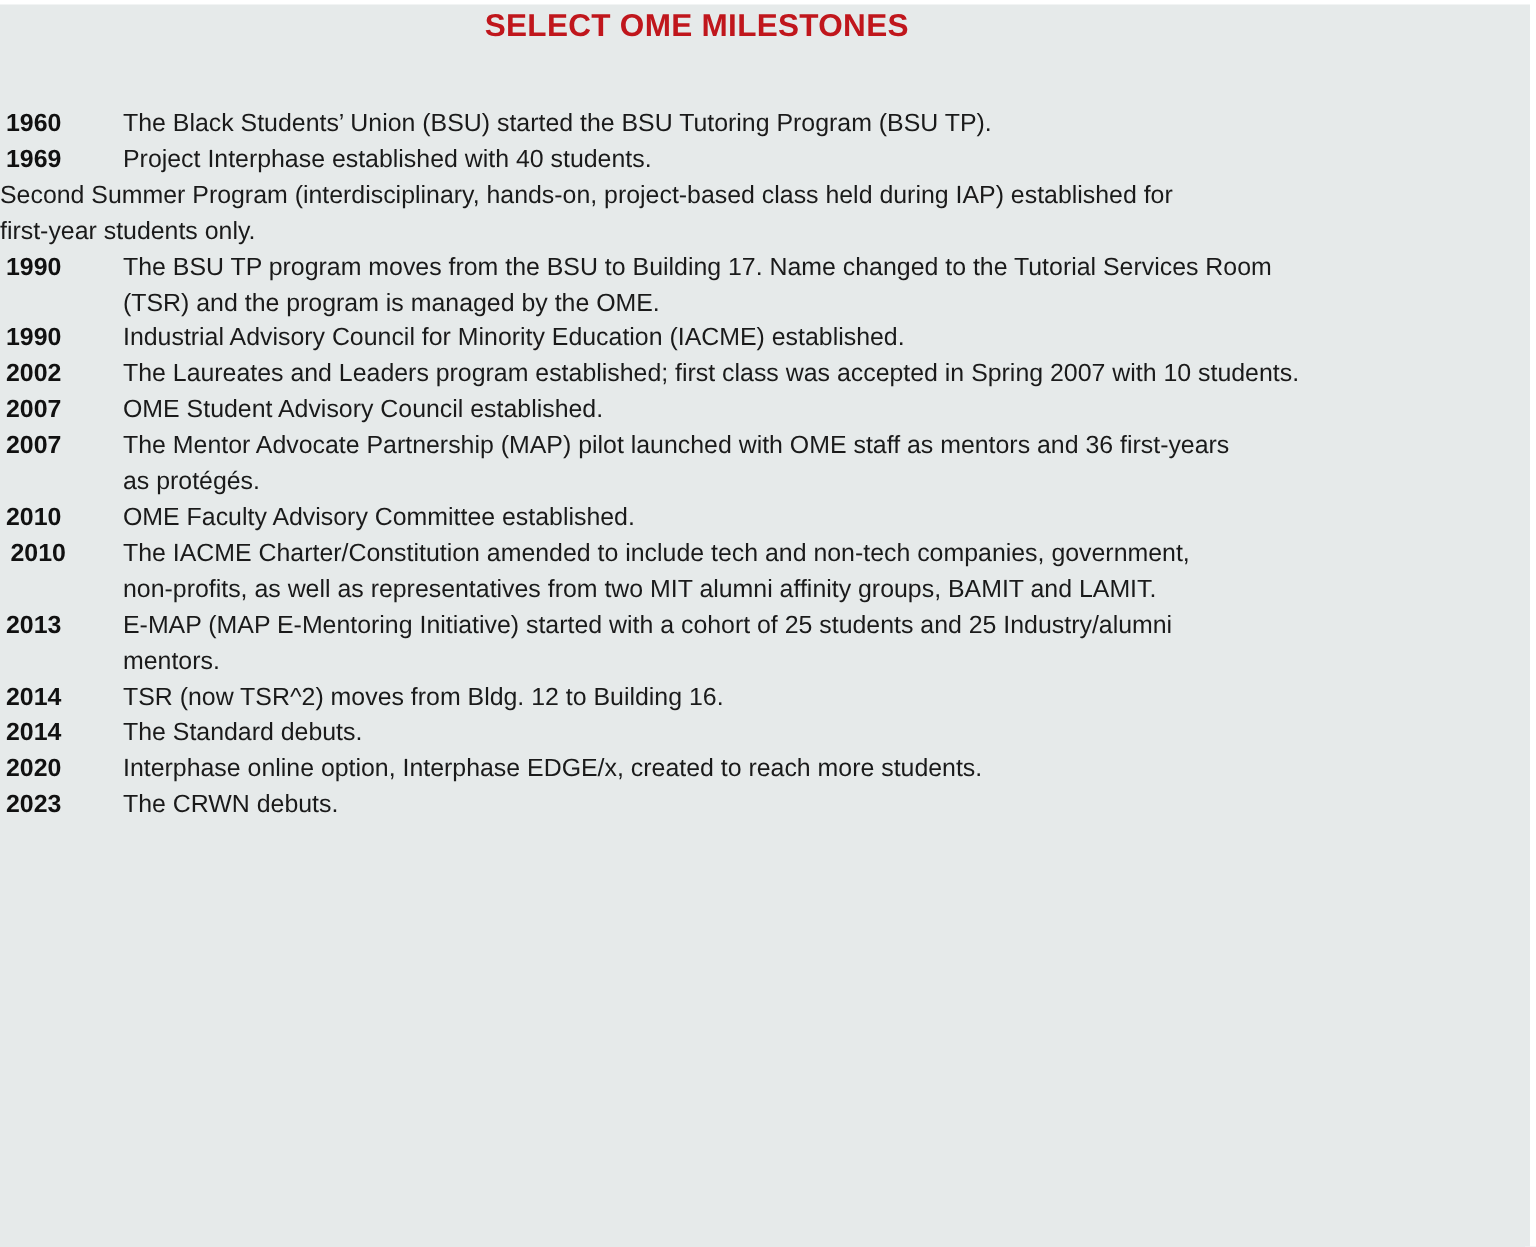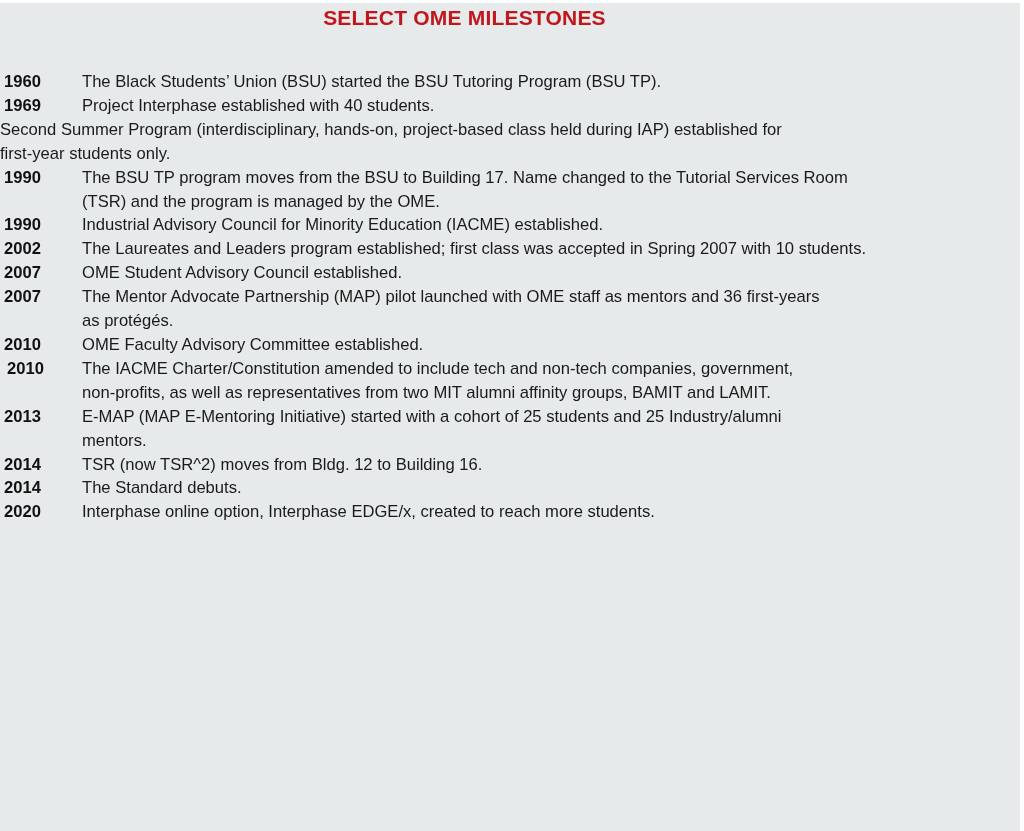--- a/index.html
+++ b/index.html
@@ -93,13 +93,17 @@
       <span class="desc">TSR (now TSR^2) moves from Bldg. 12 to Building 16.</span>
     </div>
   <div class="row">
       <span class="year">2014</span>
       <span class="desc">The Standard debuts.</span>
     </div>
   <div class="row">
       <span class="year">2020</span>
       <span class="desc">Interphase online option, Interphase EDGE/x, created to reach more students.</span>
     </div>
+  <div class="row">
+      <span class="year">2023</span>
+      <span class="desc">The CRWN debuts.</span>
+    </div>
 </div>
 
 </body></html>

